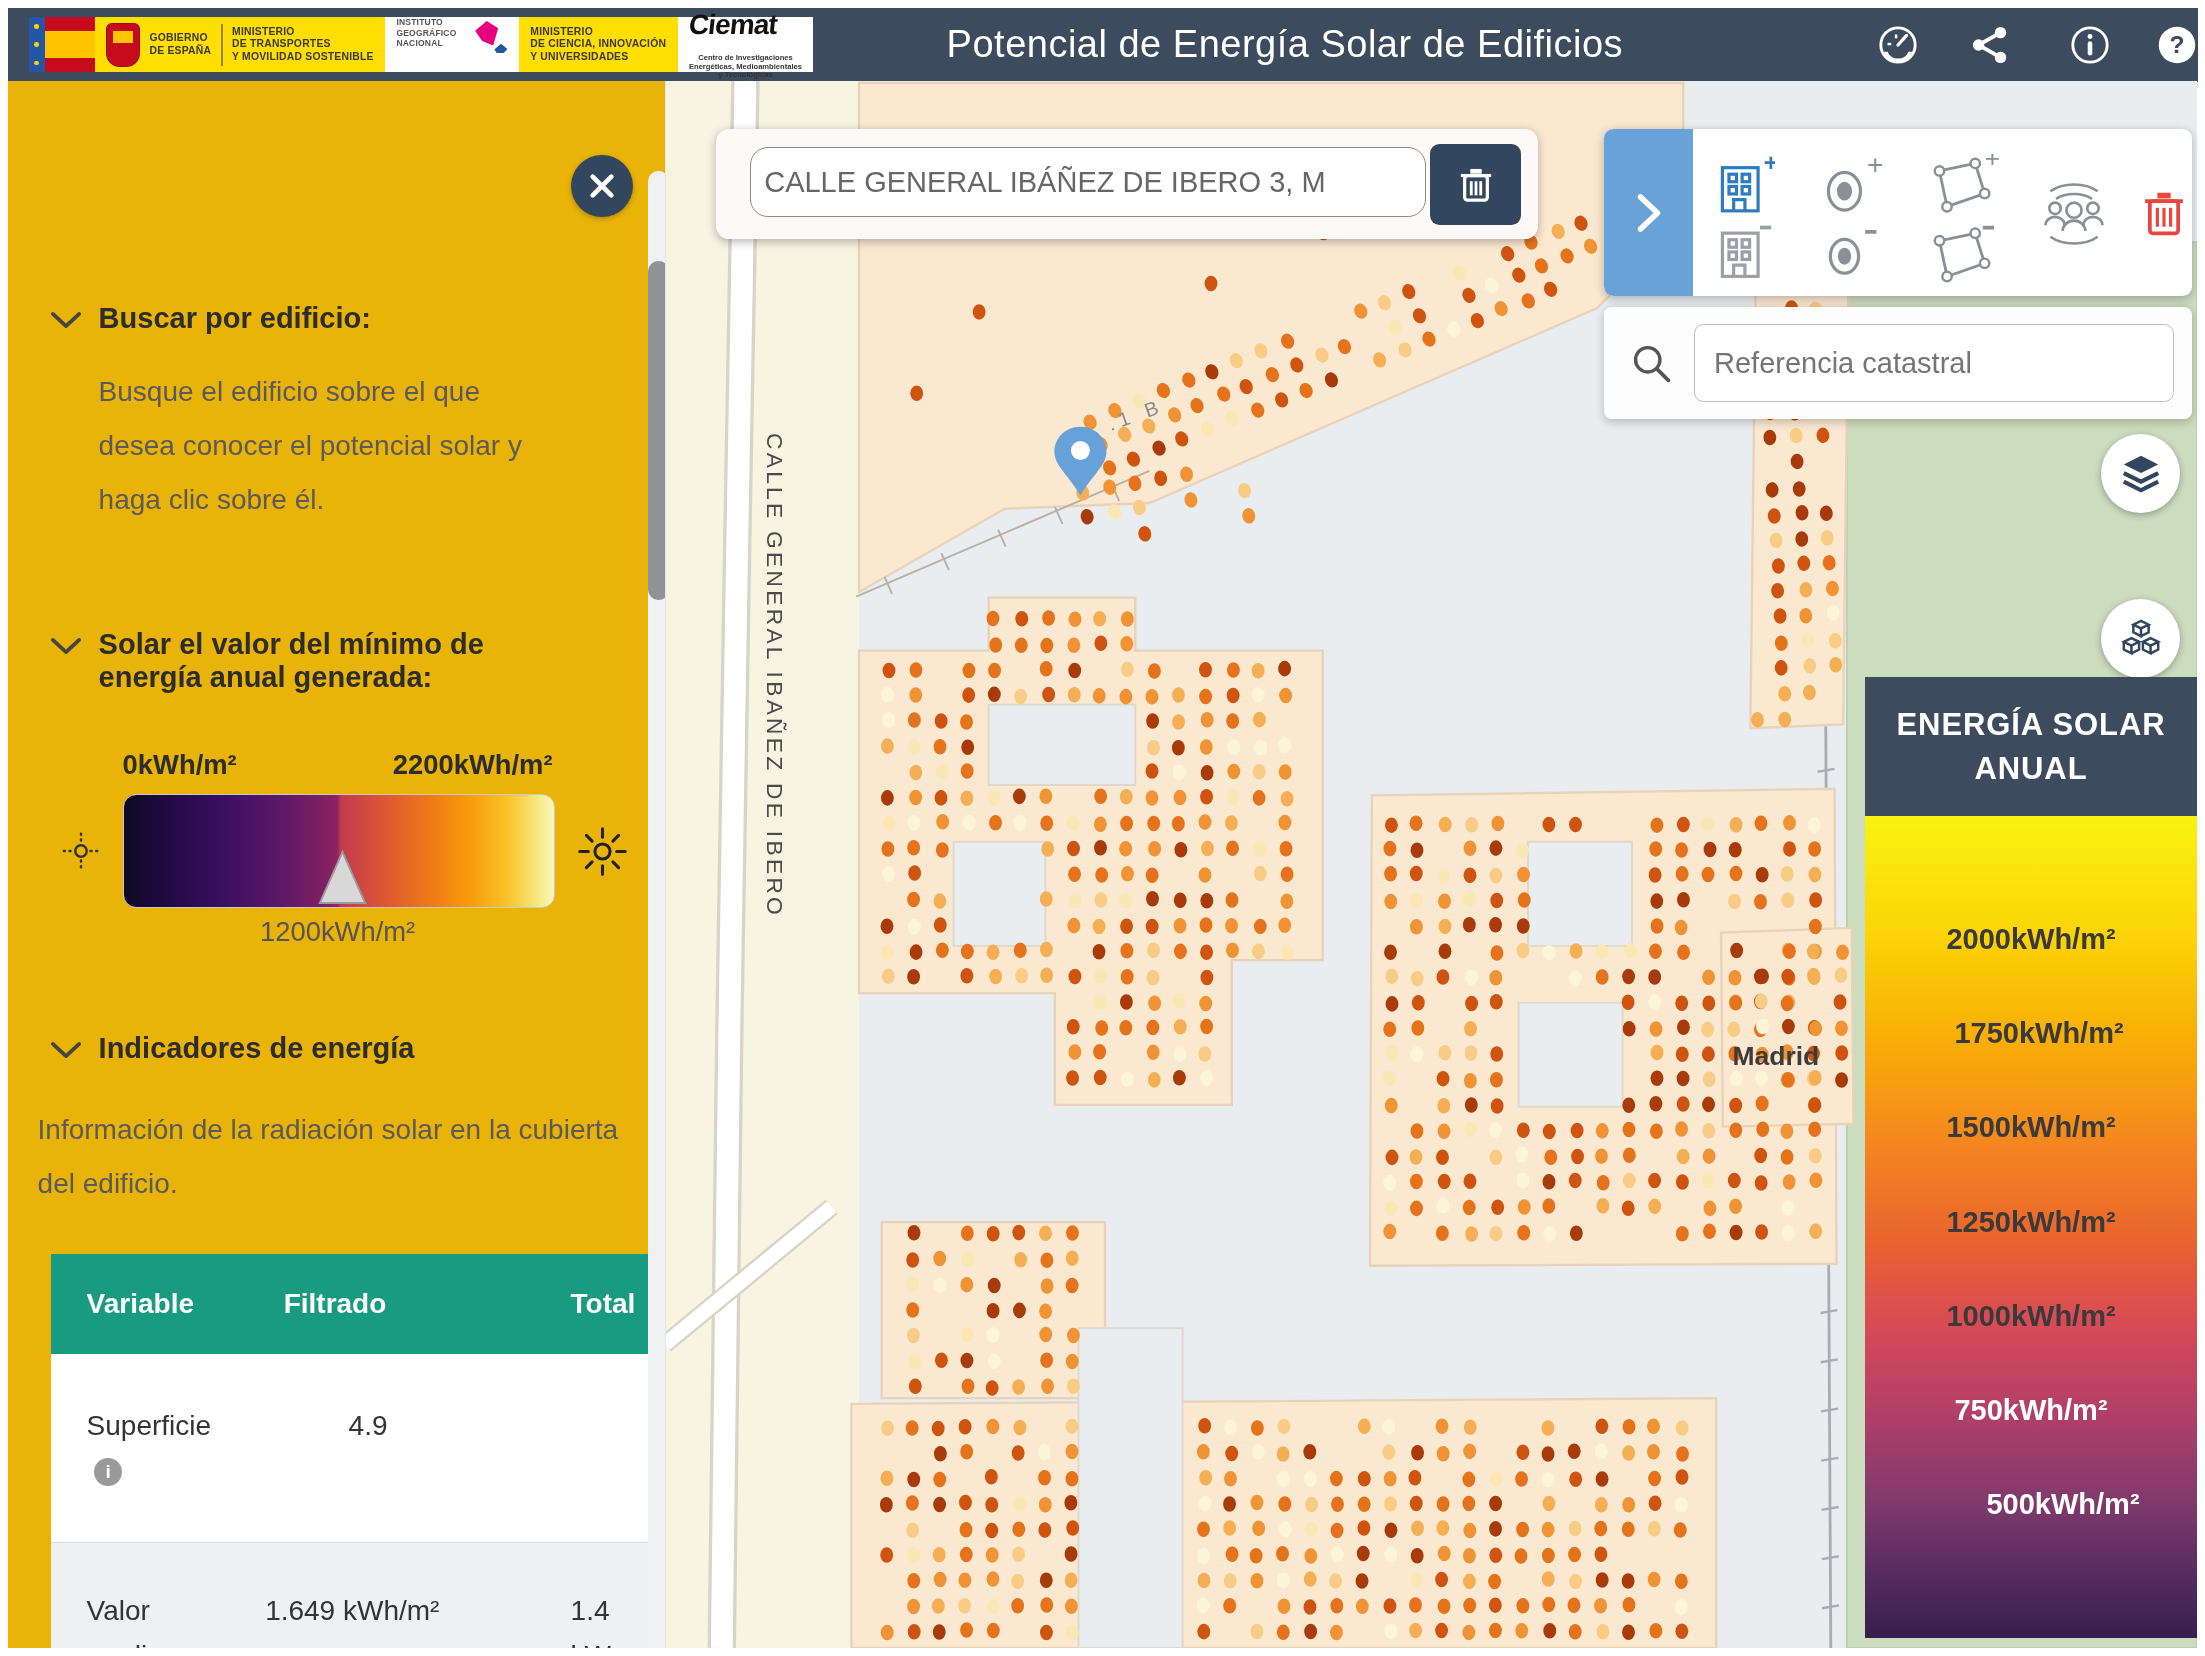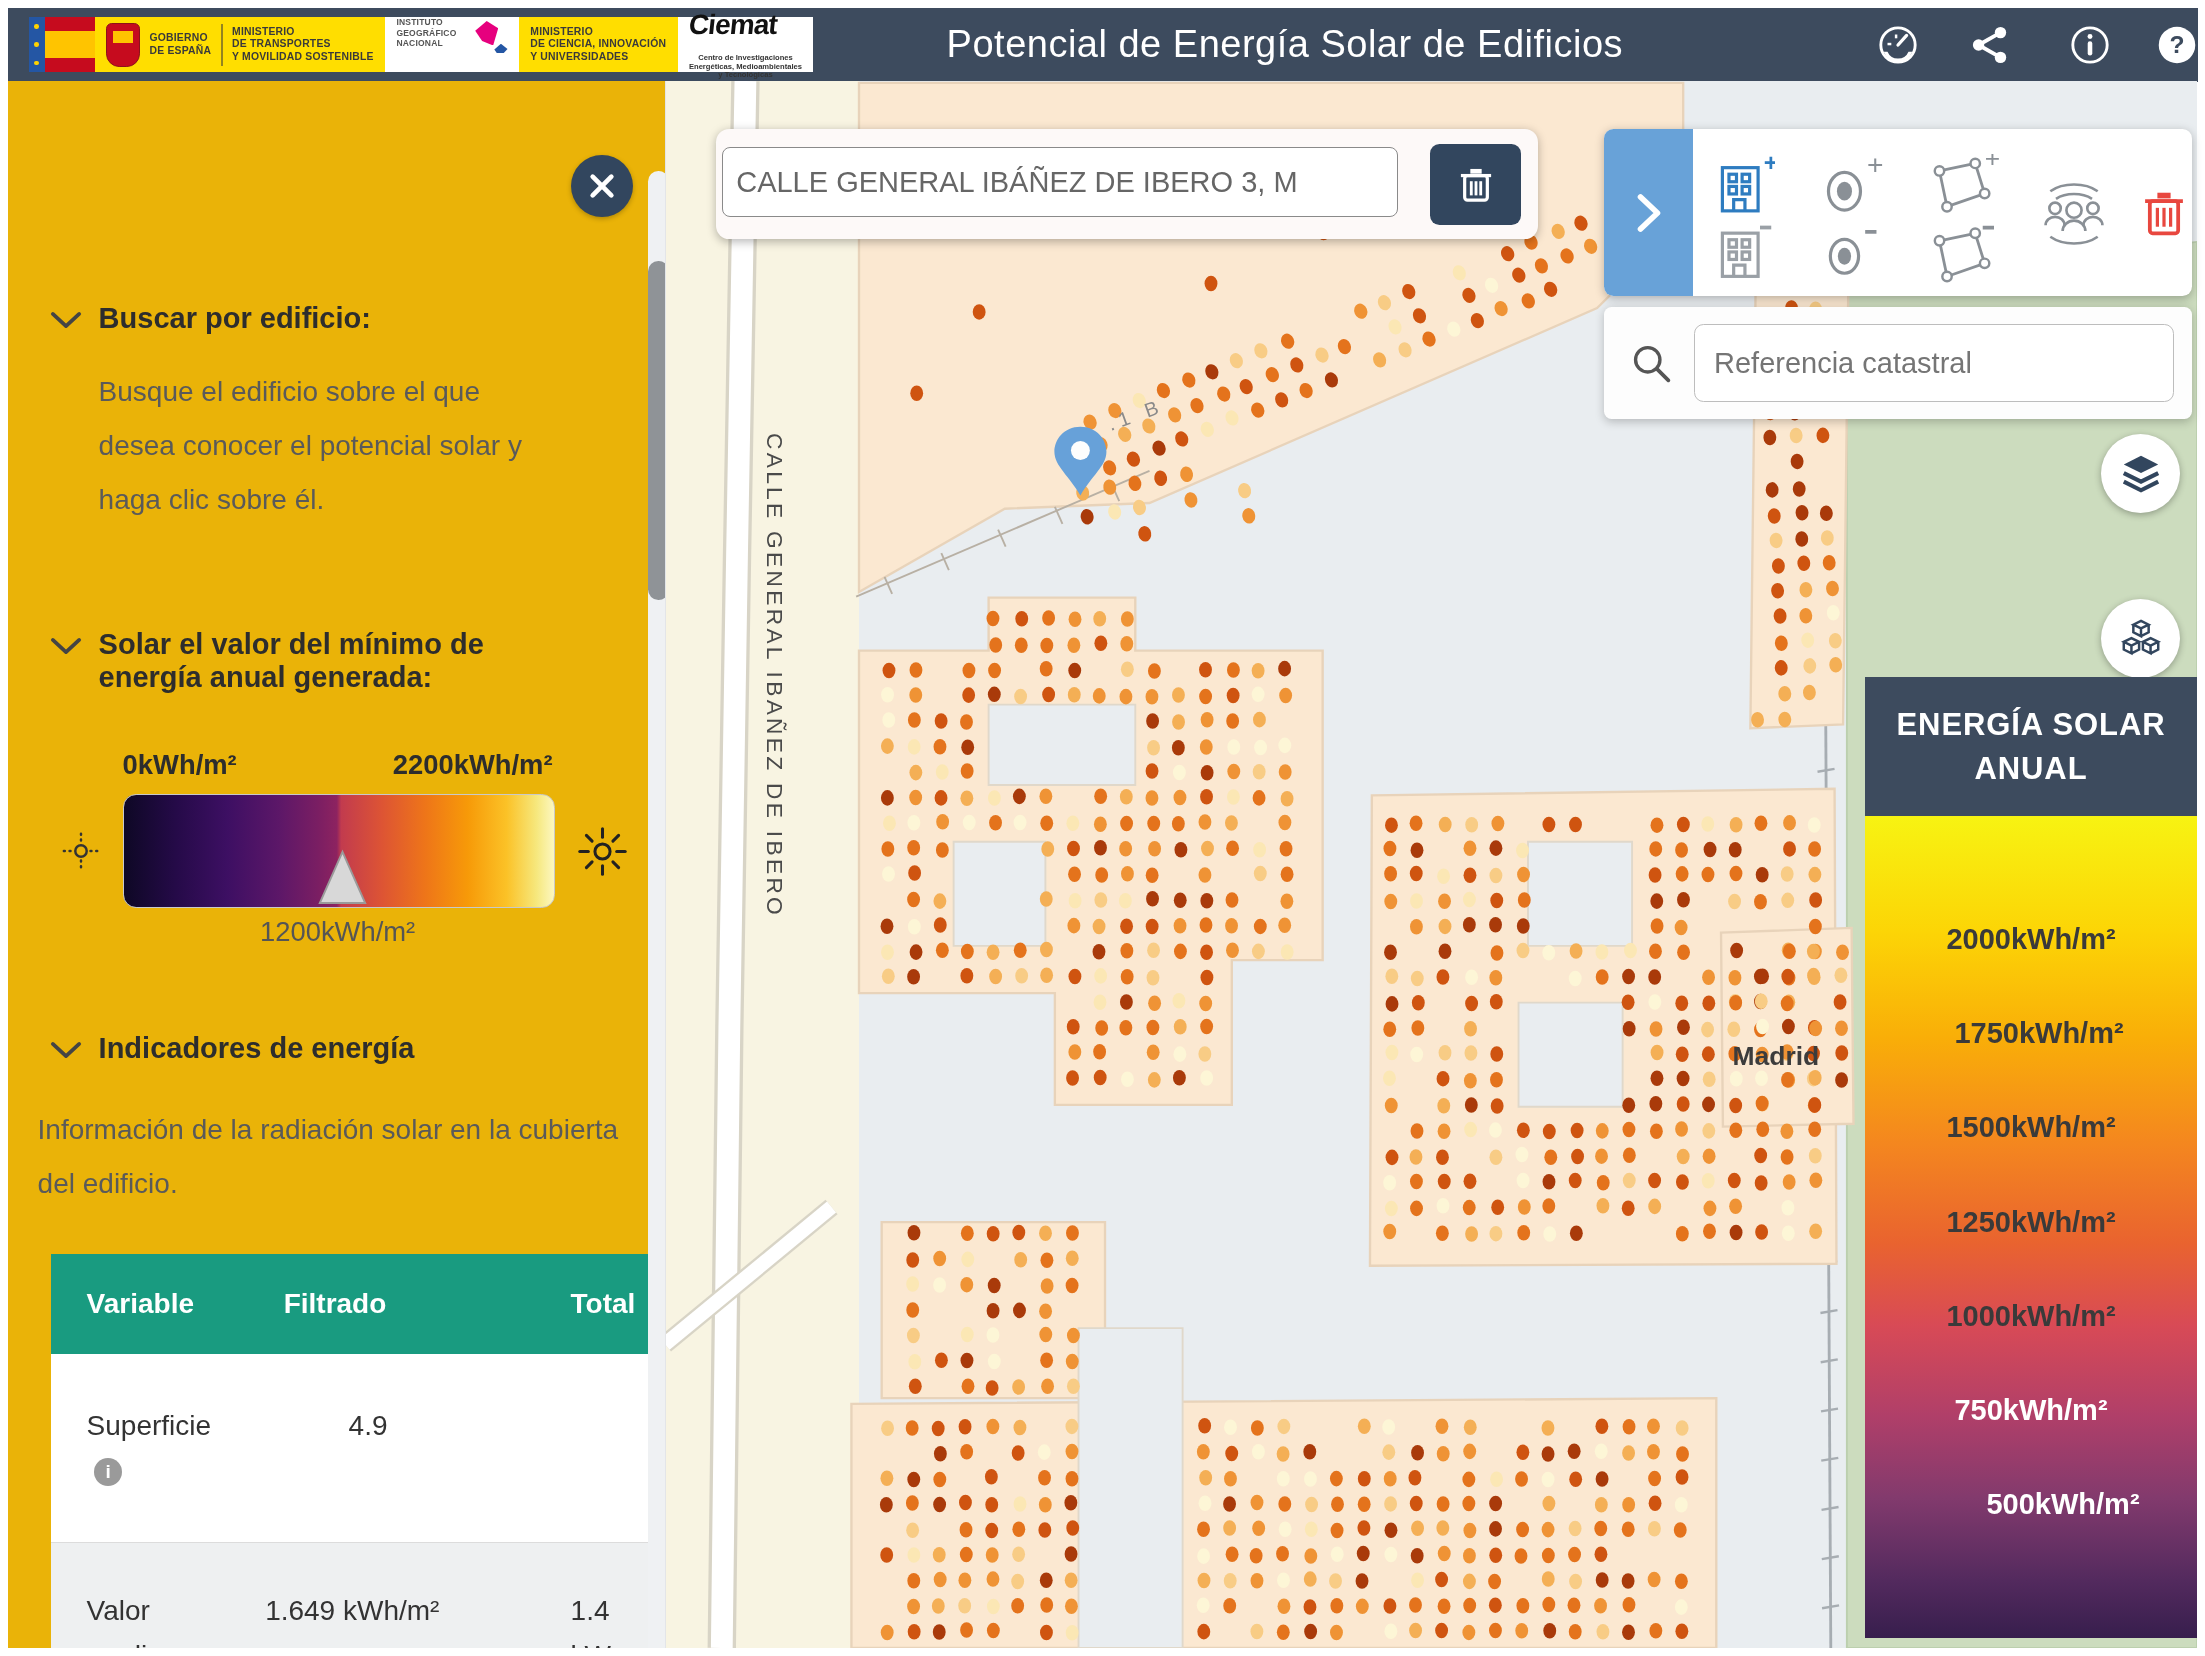--- a/index.html
+++ b/index.html
@@ -60,21 +60,21 @@
       font-size:19px;font-weight:bold;align-items:center;justify-content:center;vertical-align:1.9px;margin-left:7.6px;}
   .vscroll-track{left:640px;top:90px;width:21px;height:1552px;background:#eff1f3;border-radius:10.4px;}
   .vscroll-thumb{left:640px;top:180px;width:21px;height:339px;background:#8f9397;border-radius:10.4px;}
 
   
   .mapwrap{left:665px;top:81px;width:1532px;height:1567px;overflow:hidden;background:#e9edf0;}
 
   
   .searchbar{left:716px;top:129px;width:822px;height:110px;background:#fdf9f8;border-radius:13.2px;
       box-shadow:0 2.8px 9.5px rgba(0,0,0,.28);}
-  .searchbar input{position:absolute;left:6px;top:18px;width:676px;height:70px;border:1.9px solid #8a8a8a;border-radius:8px;
+  .searchbar input{position:absolute;left:34px;top:18px;width:676px;height:70px;border:1.9px solid #8a8a8a;border-radius:18px;
       font-family:"Liberation Sans",sans-serif;font-size:29px;color:#666;padding:0 13.2px;background:#fff;box-sizing:border-box;}
   .trashbtn{position:absolute;left:714px;top:15px;width:91px;height:81px;background:#32465e;border-radius:9.5px;
       display:flex;align-items:center;justify-content:center;cursor:pointer;}
   .toolbar{left:1604px;top:129px;width:588px;height:167px;background:#fff;border-radius:9.5px;
       box-shadow:0 2.8px 9.5px rgba(0,0,0,.25);}
   .tb-chev{position:absolute;left:0;top:0;width:89px;height:167px;background:#68a2d8;border-radius:9.5px 0 0 9.5px;
       display:flex;align-items:center;justify-content:center;cursor:pointer;}
   .tbicon{position:absolute;cursor:pointer;}
   .refpanel{left:1604px;top:307px;width:588px;height:112px;background:#fdfdfd;border-radius:7.6px;
       box-shadow:0 2.8px 9.5px rgba(0,0,0,.22);}

